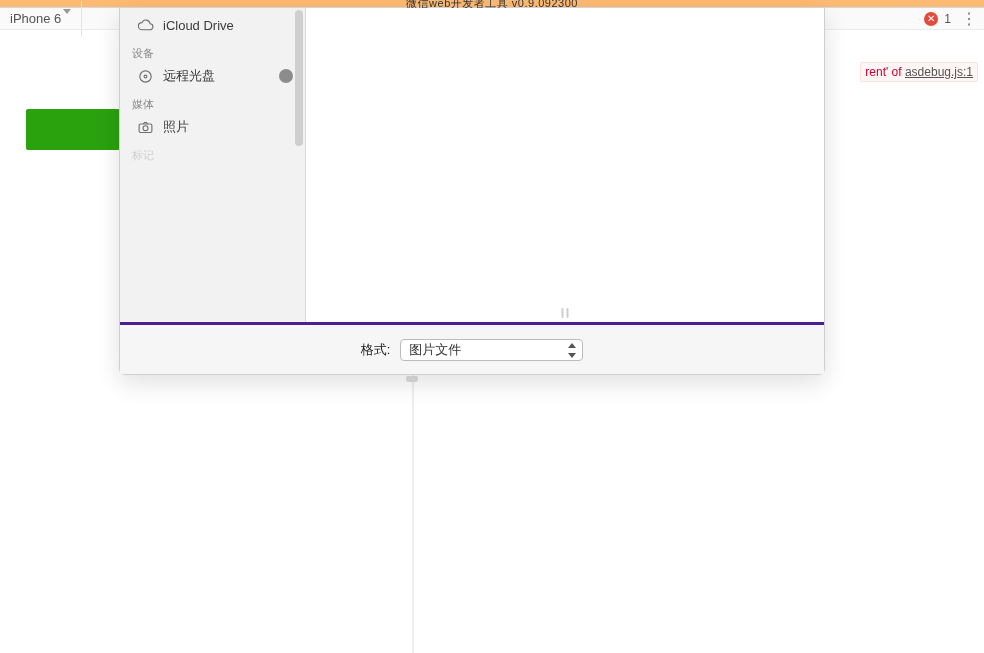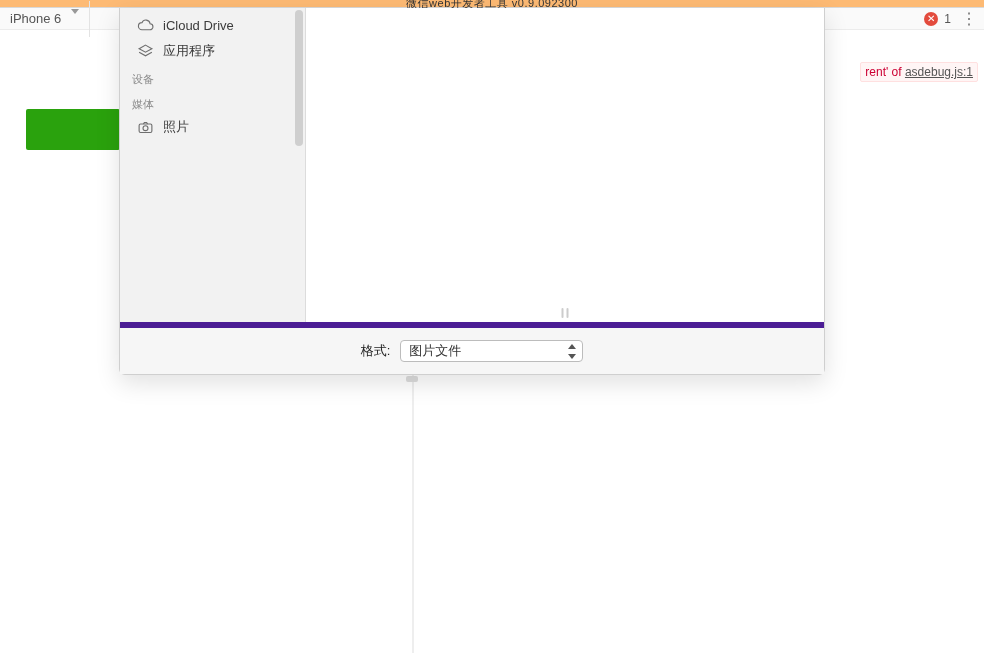--- a/index.html
+++ b/index.html
@@ -4,21 +4,21 @@
   <style>
     * { margin: 0; padding: 0; box-sizing: border-box; font-family: -apple-system, "Helvetica Neue", Arial, sans-serif; }
     body { width: 984px; height: 653px; background: #fff; overflow: hidden; position: relative; }
 
     
     .top-strip { position: absolute; top: 0; left: 0; right: 0; height: 8px; background: #fdba74; border-bottom: 1px solid #d9d9d9; }
     .top-title { position: absolute; top: -4px; left: 50%; transform: translateX(-50%); font-size: 11px; color: #333; letter-spacing: .5px; white-space: nowrap; }
 
     
     .sub-bar { position: absolute; top: 8px; left: 0; right: 0; height: 22px; background: #fafafa; border-bottom: 1px solid #ececec; display: flex; align-items: center; }
-    .device-chip { height: 36px; padding: 0 28px 0 10px; display: flex; align-items: center; font-size: 13px; color: #555; position: relative; border-right: 1px solid #e3e3e3; }
+    .device-chip { height: 36px; padding: 0 20px 0 10px; display: flex; align-items: center; font-size: 13px; color: #555; position: relative; border-right: 1px solid #e3e3e3; }
     .device-chip::after { content: ""; position: absolute; right: 10px; top: 8px; border-left: 4px solid transparent; border-right: 4px solid transparent; border-top: 5px solid #999; }
     .sub-right { margin-left: auto; display: flex; align-items: center; gap: 6px; padding-right: 8px; }
     .err-badge { width: 14px; height: 14px; border-radius: 50%; background: #e34b3d; color: #fff; font-size: 10px; line-height: 14px; text-align: center; }
     .err-count { font-size: 12px; color: #555; }
     .kebab { font-size: 16px; color: #777; letter-spacing: -1px; padding-left: 4px; }
 
     
     .green-btn { position: absolute; left: 26px; top: 109px; width: 94px; height: 41px; background: #2aa20d; border-radius: 2px; }
 
     
@@ -42,21 +42,21 @@
     .sb-icon { width: 18px; height: 18px; display: flex; align-items: center; justify-content: center; color: #6f6f6f; flex-shrink: 0; }
     .sb-icon svg { width: 17px; height: 17px; display: block; }
     .sb-eject-dot { width: 14px; height: 14px; border-radius: 50%; background: #8c8c8c; margin-left: auto; margin-right: 4px; }
 
     
     .file-pane { flex: 1; background: #fff; position: relative; }
     .pane-handle { position: absolute; bottom: 4px; left: 50%; transform: translateX(-50%); display: flex; gap: 3px; }
     .pane-handle span { width: 2px; height: 10px; background: #ccc; border-radius: 1px; }
 
     
-    .format-row { height: 52px; border-top: 6px solid #4c1d95; display: flex; align-items: center; justify-content: center; gap: 10px; background: #f6f6f6; }
+    .format-row { height: 52px; border-top: 3px solid #4c1d95; display: flex; align-items: center; justify-content: center; gap: 10px; background: #f6f6f6; }
     .format-label { font-size: 13px; color: #222; }
     .format-select { width: 183px; height: 22px; border: 1px solid #bcbcbc; border-radius: 4px; background: #fff; position: relative; display: flex; align-items: center; padding: 0 22px 0 8px; font-size: 13px; color: #333; }
     .format-select::after { content: ""; position: absolute; right: 6px; top: 3px; width: 10px; height: 14px;
       background:
         linear-gradient(#666,#666) no-repeat, linear-gradient(#666,#666) no-repeat;
       background: none; }
     .select-arrows { position: absolute; right: 6px; top: 2px; width: 8px; height: 17px; }
     .select-arrows::before { content: ""; position: absolute; top: 1px; left: 0; border-left: 4px solid transparent; border-right: 4px solid transparent; border-bottom: 5px solid #555; }
     .select-arrows::after { content: ""; position: absolute; bottom: 1px; left: 0; border-left: 4px solid transparent; border-right: 4px solid transparent; border-top: 5px solid #555; }
 
@@ -103,46 +103,49 @@
 
       <div class="sb-item">
         <span class="sb-icon">
           <svg viewBox="0 0 24 24" fill="none" stroke="currentColor" stroke-width="1.6">
               <path d="M7 18a5 5 0 0 1 0-10 6 6 0 0 1 11.5 1.5A4 4 0 0 1 18 18H7z"></path>
             </svg>
         </span>
         <span>iCloud Drive</span>
       </div>
 
-      <div class="sb-item">
-        <span class="sb-icon">
-          <svg viewBox="0 0 24 24" fill="none" stroke="currentColor" stroke-width="1.6">
-              <path d="M12 3l9 5v0l-9 5-9-5 9-5zM3 13l9 5 9-5"></path>
-            </svg>
-        </span>
-        <span>应用程序</span>
-      </div>
 
 
 
 
       <div class="sb-section">设备</div>
+      <div class="sb-item">
+        <span class="sb-icon">
+          <svg viewBox="0 0 24 24" fill="none" stroke="currentColor" stroke-width="1.6">
+              <circle cx="12" cy="12" r="8"></circle>
+              <circle cx="12" cy="12" r="2"></circle>
+            </svg>
+        </span>
+        <span>远程光盘</span>
+        <span class="sb-eject-dot"></span>
+      </div>
 
       <div class="sb-section">媒体</div>
       <div class="sb-item">
         <span class="sb-icon">
           <svg viewBox="0 0 24 24" fill="none" stroke="currentColor" stroke-width="1.6">
               <rect x="3" y="7" width="18" height="12" rx="2"></rect>
               <circle cx="12" cy="13" r="3.5"></circle>
               <path d="M9 7l1.5-2h3L15 7"></path>
             </svg>
         </span>
         <span>照片</span>
       </div>
 
+      <div class="sb-section" style="opacity:.35">标记</div>
     </div>
 
     <div class="file-pane">
       <div class="pane-handle">
           <span></span>
           <span></span>
         </div>
     </div>
   </div>
 

